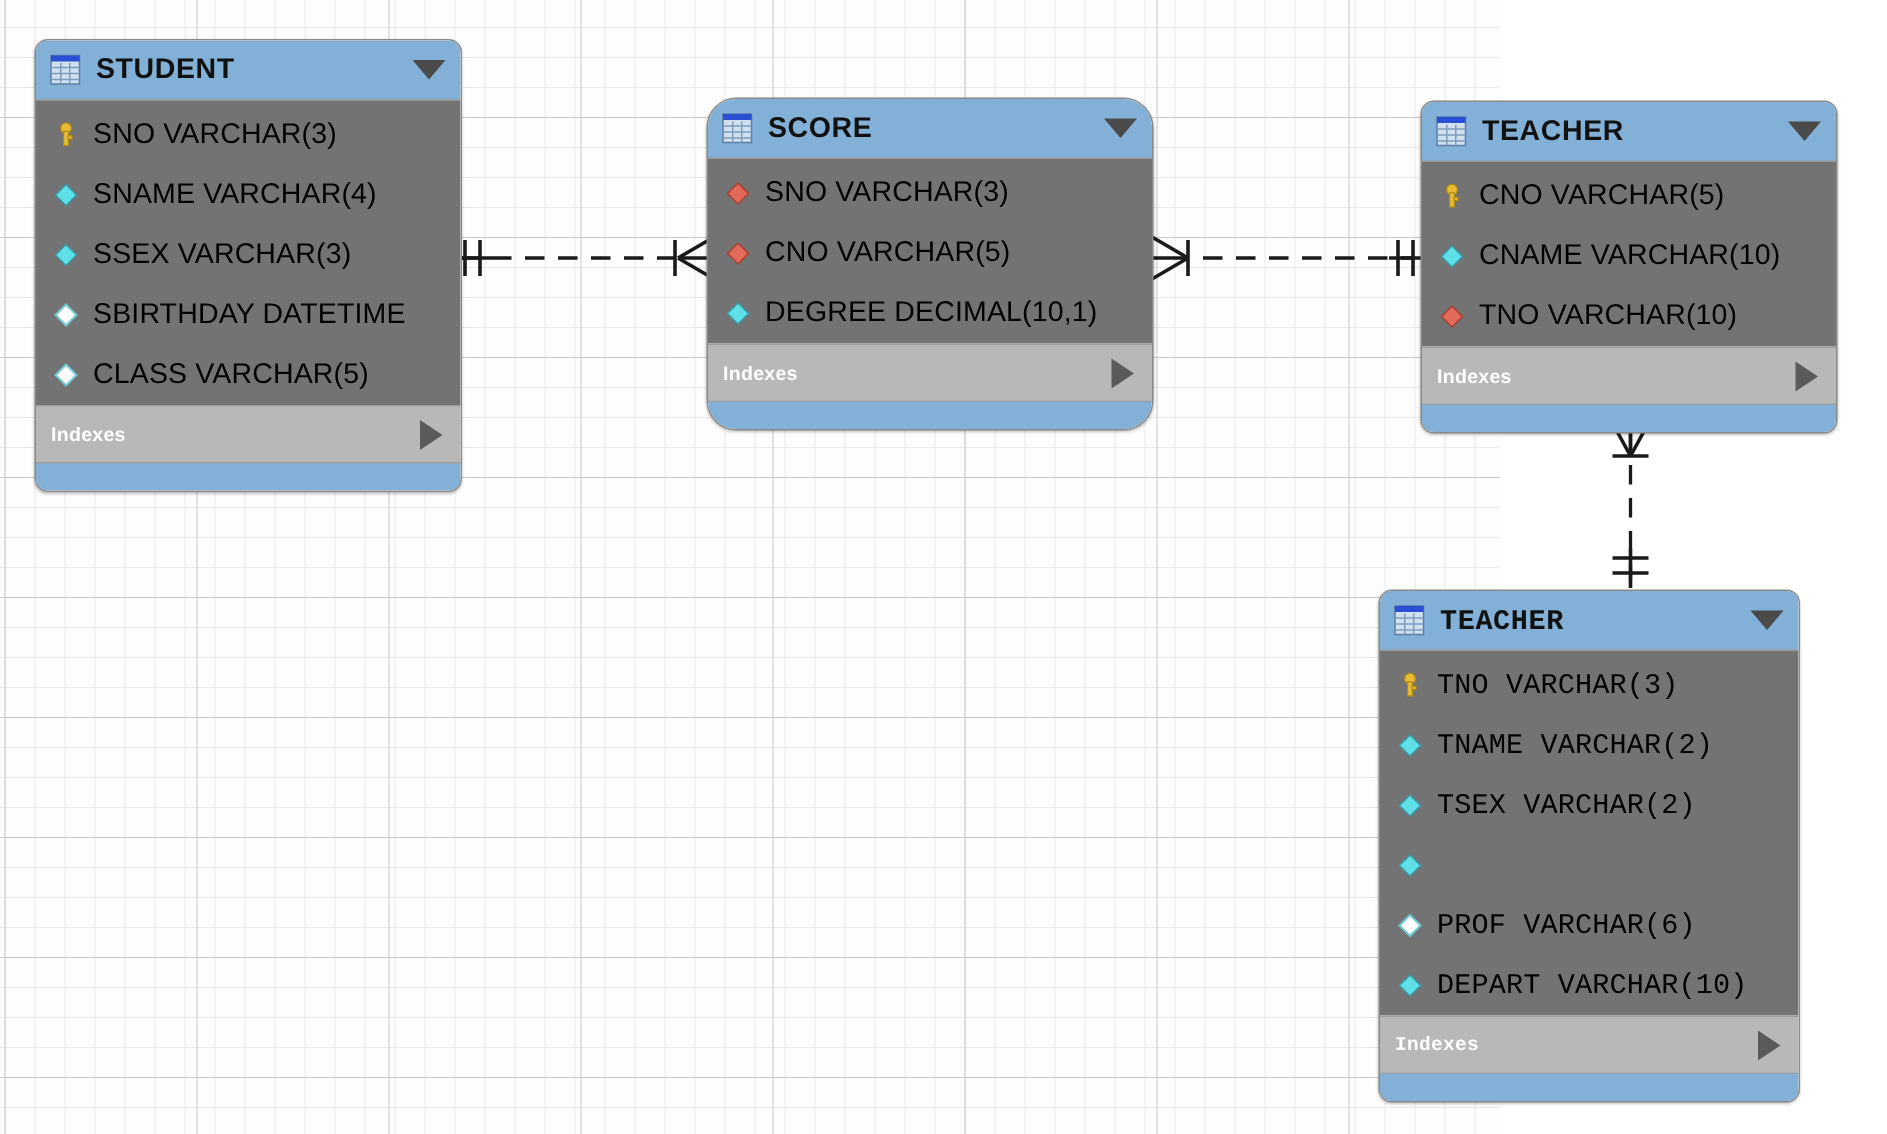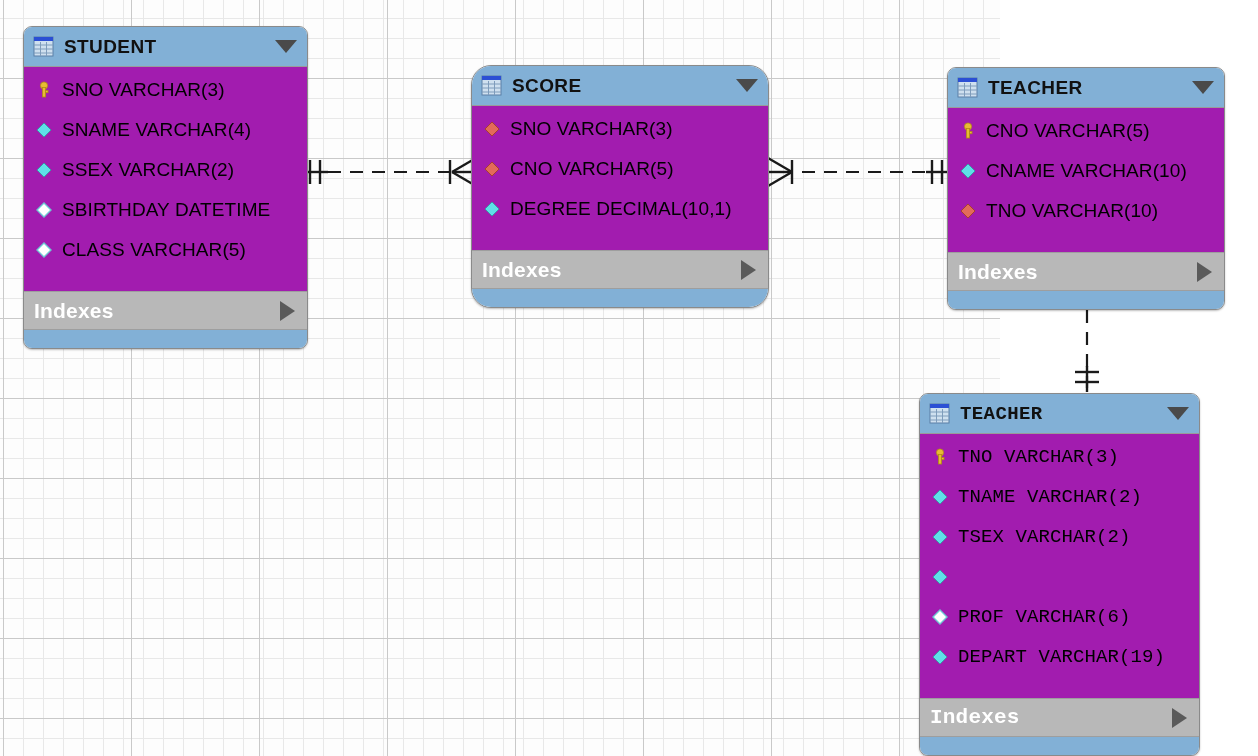--- a/index.html
+++ b/index.html
@@ -80,22 +80,22 @@
   .tbl-caret {
     width: 0; height: 0;
     flex: 0 0 auto;
     border-left: 11px solid transparent;
     border-right: 11px solid transparent;
     border-top: 13px solid #4a4a4a;
     margin-left: 8px;
   }
 
   .tbl-fields {
-    background: #a21caf;
-    padding: 3px 0 21px 0;
+    background: #737373;
+    padding: 3px 0 0 0;
   }
   .field-row {
     display: flex;
     align-items: center;
     height: 40px;
     padding: 0 8px 0 10px;
     box-sizing: border-box;
     white-space: nowrap;
   }
   .field-icon {
@@ -117,21 +117,21 @@
   .tbl-indexes {
     height: 38px;
     background: #b8b8b8;
     border-top: 1px solid #9e9e9e;
     display: flex;
     align-items: center;
     padding: 0 12px 0 10px;
     box-sizing: border-box;
   }
   .idx-label {
-    font-size: 21px;
+    font-size: 13px;
     font-weight: bold;
     color: #ffffff;
     flex: 1 1 auto;
     letter-spacing: 0.2px;
   }
   .idx-caret {
     width: 0; height: 0;
     border-top: 10px solid transparent;
     border-bottom: 10px solid transparent;
     border-left: 15px solid #5a5a5a;
@@ -251,21 +251,21 @@
           </svg>
         </span>
         <span class="field-label">SNAME VARCHAR(4)</span>
       </div>
       <div class="field-row">
         <span class="field-icon">
           <svg width="18" height="18" viewBox="0 0 18 18">
             <polygon points="9,2 16,9 9,16 2,9" fill="#5fe0e8" stroke="#3a9aa8" stroke-width="1"></polygon>
           </svg>
         </span>
-        <span class="field-label">SSEX VARCHAR(2)</span>
+        <span class="field-label">SSEX VARCHAR(3)</span>
       </div>
       <div class="field-row">
         <span class="field-icon">
           <svg width="18" height="18" viewBox="0 0 18 18">
             <polygon points="9,2 16,9 9,16 2,9" fill="#ffffff" stroke="#6fc8d4" stroke-width="1.4"></polygon>
           </svg>
         </span>
         <span class="field-label">SBIRTHDAY DATETIME</span>
       </div>
       <div class="field-row">
@@ -447,21 +447,21 @@
           </svg>
         </span>
         <span class="field-label">PROF VARCHAR(6)</span>
       </div>
       <div class="field-row">
         <span class="field-icon">
           <svg width="18" height="18" viewBox="0 0 18 18">
             <polygon points="9,2 16,9 9,16 2,9" fill="#5fe0e8" stroke="#3a9aa8" stroke-width="1"></polygon>
           </svg>
         </span>
-        <span class="field-label">DEPART VARCHAR(19)</span>
+        <span class="field-label">DEPART VARCHAR(10)</span>
       </div>
     </div>
     <div class="tbl-indexes">
       <span class="idx-label">Indexes</span>
       <span class="idx-caret"></span>
     </div>
     <div class="tbl-footer"></div>
   </div>
 
 </div>

